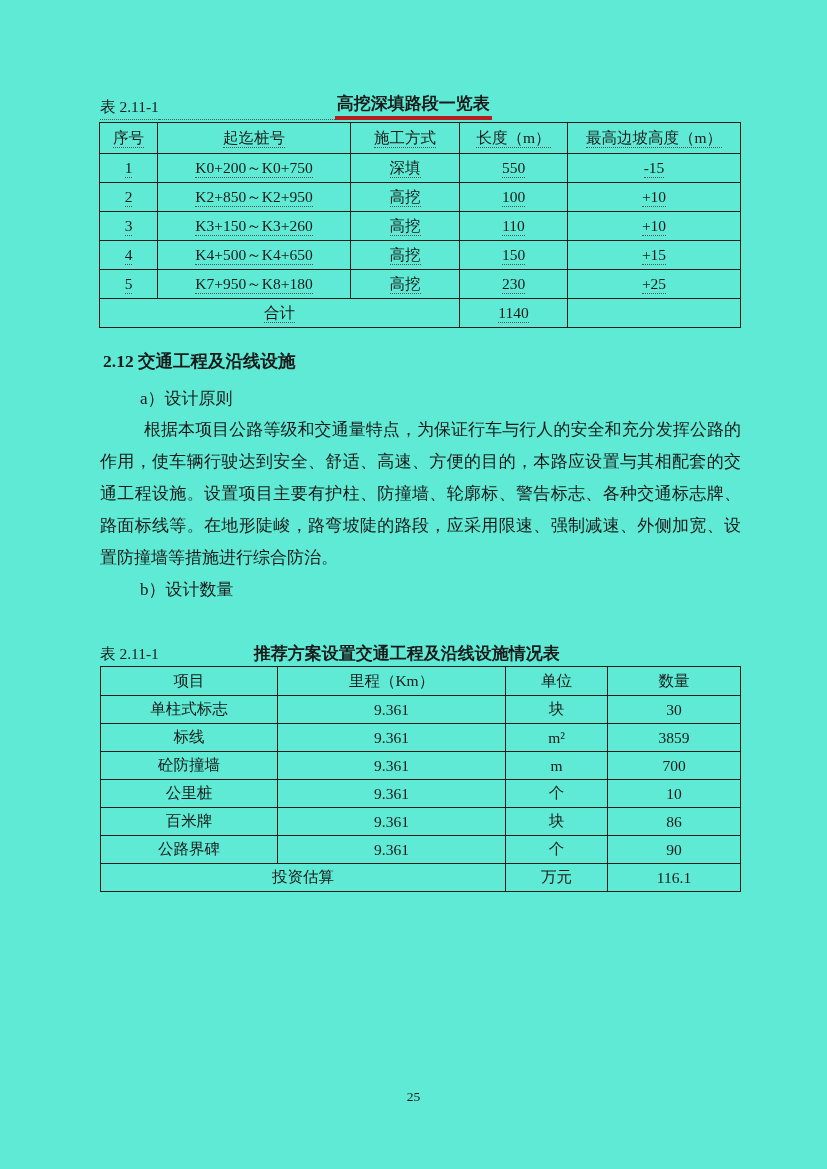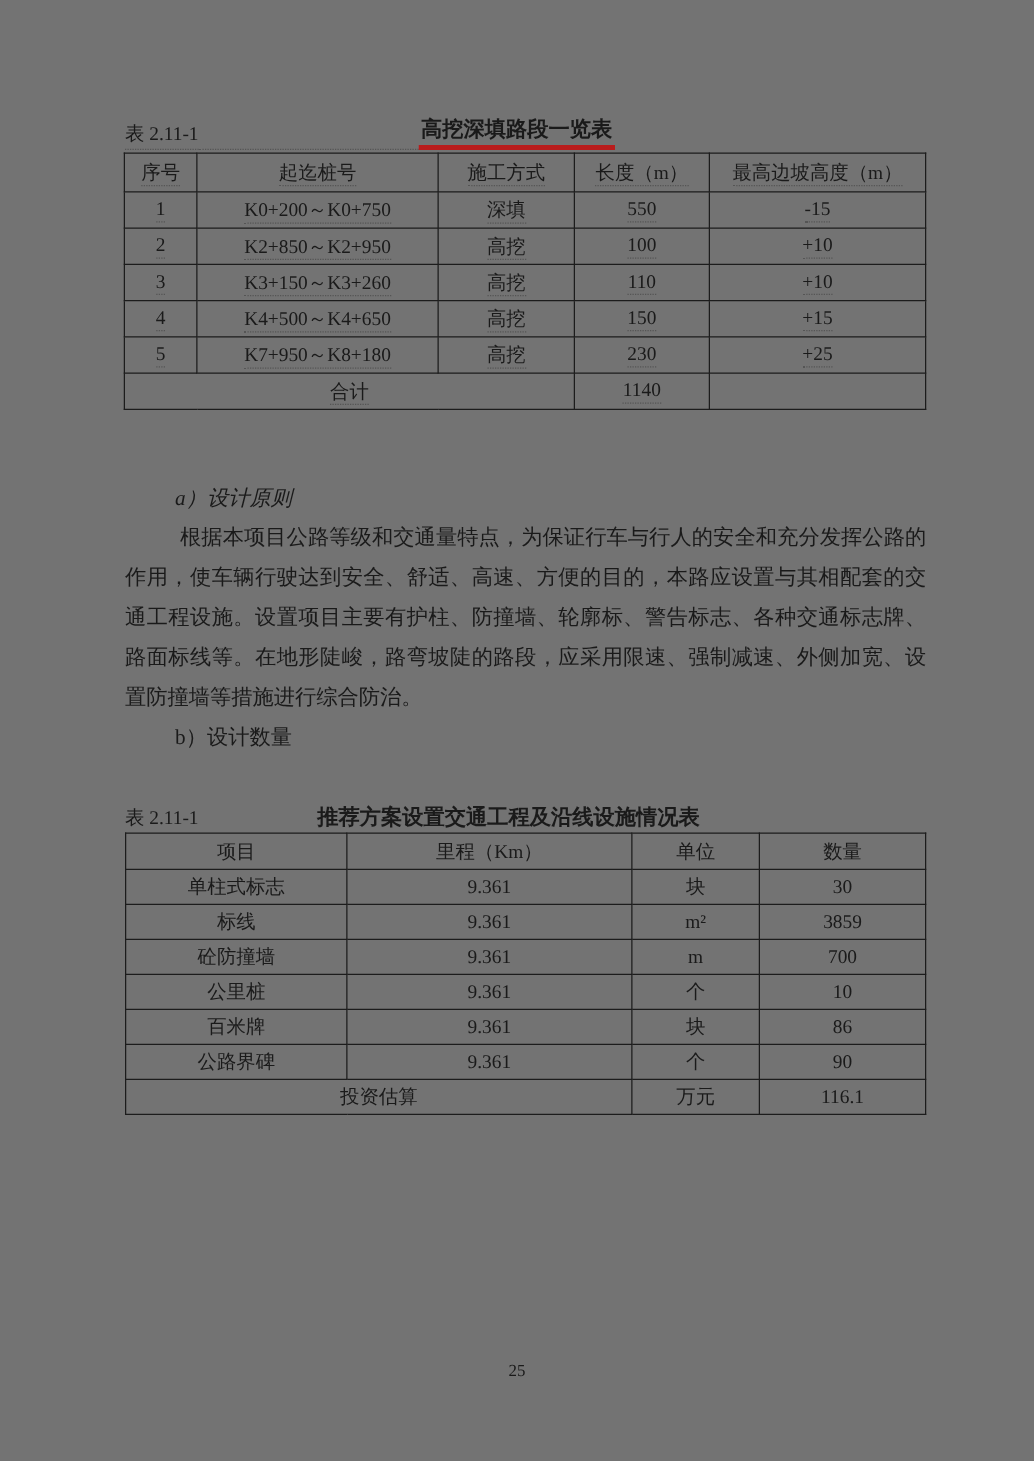--- a/index.html
+++ b/index.html
@@ -1,17 +1,17 @@
 <!DOCTYPE html>
 <html><head>
 <meta charset="utf-8">
 <style>
   html,body{margin:0;padding:0;background:#e8e8e8;}
   .page{
-    width:827px;height:1169px;background:#737373;position:relative;
+    width:827px;height:1169px;background:#5eead4;position:relative;
     font-family:"Liberation Serif","DejaVu Serif",serif;
     color:#1a1a1a;overflow:hidden;
   }
   
   .caption{position:absolute;display:flex;align-items:flex-end;font-size:15.5px;}
   .caption .cap-label{border-bottom:1px dotted #555;padding-bottom:1px;white-space:nowrap;}
   .caption .cap-gap-dotted{border-bottom:1px dotted #555;}
   .caption .cap-title{font-weight:bold;font-size:17px;border-bottom:4px solid #b91c1c;padding:0 2px 1px 2px;white-space:nowrap;}
   .caption .cap-title.no-underline{border-bottom:none;}
   .caption .cap-rest{flex:1;}
@@ -28,21 +28,21 @@
   #table1{left:99px;top:122px;width:641px;}
   #table1 tr{height:29px;}
   #table1 thead tr{height:31px;}
   #table2{left:100px;top:666px;width:640px;}
   #table2 tr{height:28px;}
   #table2 thead tr{height:29px;}
   .u{border-bottom:1px dotted #555;padding-bottom:1px;}
   
   .h212{position:absolute;left:103px;top:349px;font-size:17.5px;font-weight:bold;}
   .subitem{position:absolute;left:140px;font-size:17px;}
-  #item-a{top:387px;font-style:italic;}
+  #item-a{top:387px;}
   #item-b{top:578px;}
   .body-par{
     position:absolute;left:100px;width:641px;font-size:17px;line-height:32px;
     text-align:justify;text-justify:inter-character;margin:0;
   }
   #para-a{top:414px;text-indent:44px;}
   #para-b{top:607px;text-indent:44px;}
   
   .page-number{position:absolute;left:0;top:1089px;width:827px;text-align:center;font-size:13.5px;}
 </style>
@@ -114,20 +114,21 @@
       </tbody>
     <tfoot>
       <tr>
         <td colspan="3"><span class="u">合计</span></td>
         <td><span class="u">1140</span></td>
         <td></td>
       </tr>
     </tfoot>
   </table>
 
+  <div class="h212">2.12 交通工程及沿线设施</div>
   <div class="subitem" id="item-a">a）设计原则</div>
   <p class="body-par" id="para-a">根据本项目公路等级和交通量特点，为保证行车与行人的安全和充分发挥公路的作用，使车辆行驶达到安全、舒适、高速、方便的目的，本路应设置与其相配套的交通工程设施。设置项目主要有护柱、防撞墙、轮廓标、警告标志、各种交通标志牌、路面标线等。在地形陡峻，路弯坡陡的路段，应采用限速、强制减速、外侧加宽、设置防撞墙等措施进行综合防治。</p>
   <div class="subitem" id="item-b">b）设计数量</div>
 
   <div class="caption" id="caption2">
     <span class="cap-label" style="border-bottom:none;">表 2.11-1</span>
     <span class="cap-gap-plain"></span>
     <span class="cap-title no-underline">推荐方案设置交通工程及沿线设施情况表</span>
     <span class="cap-rest"></span>
   </div>

